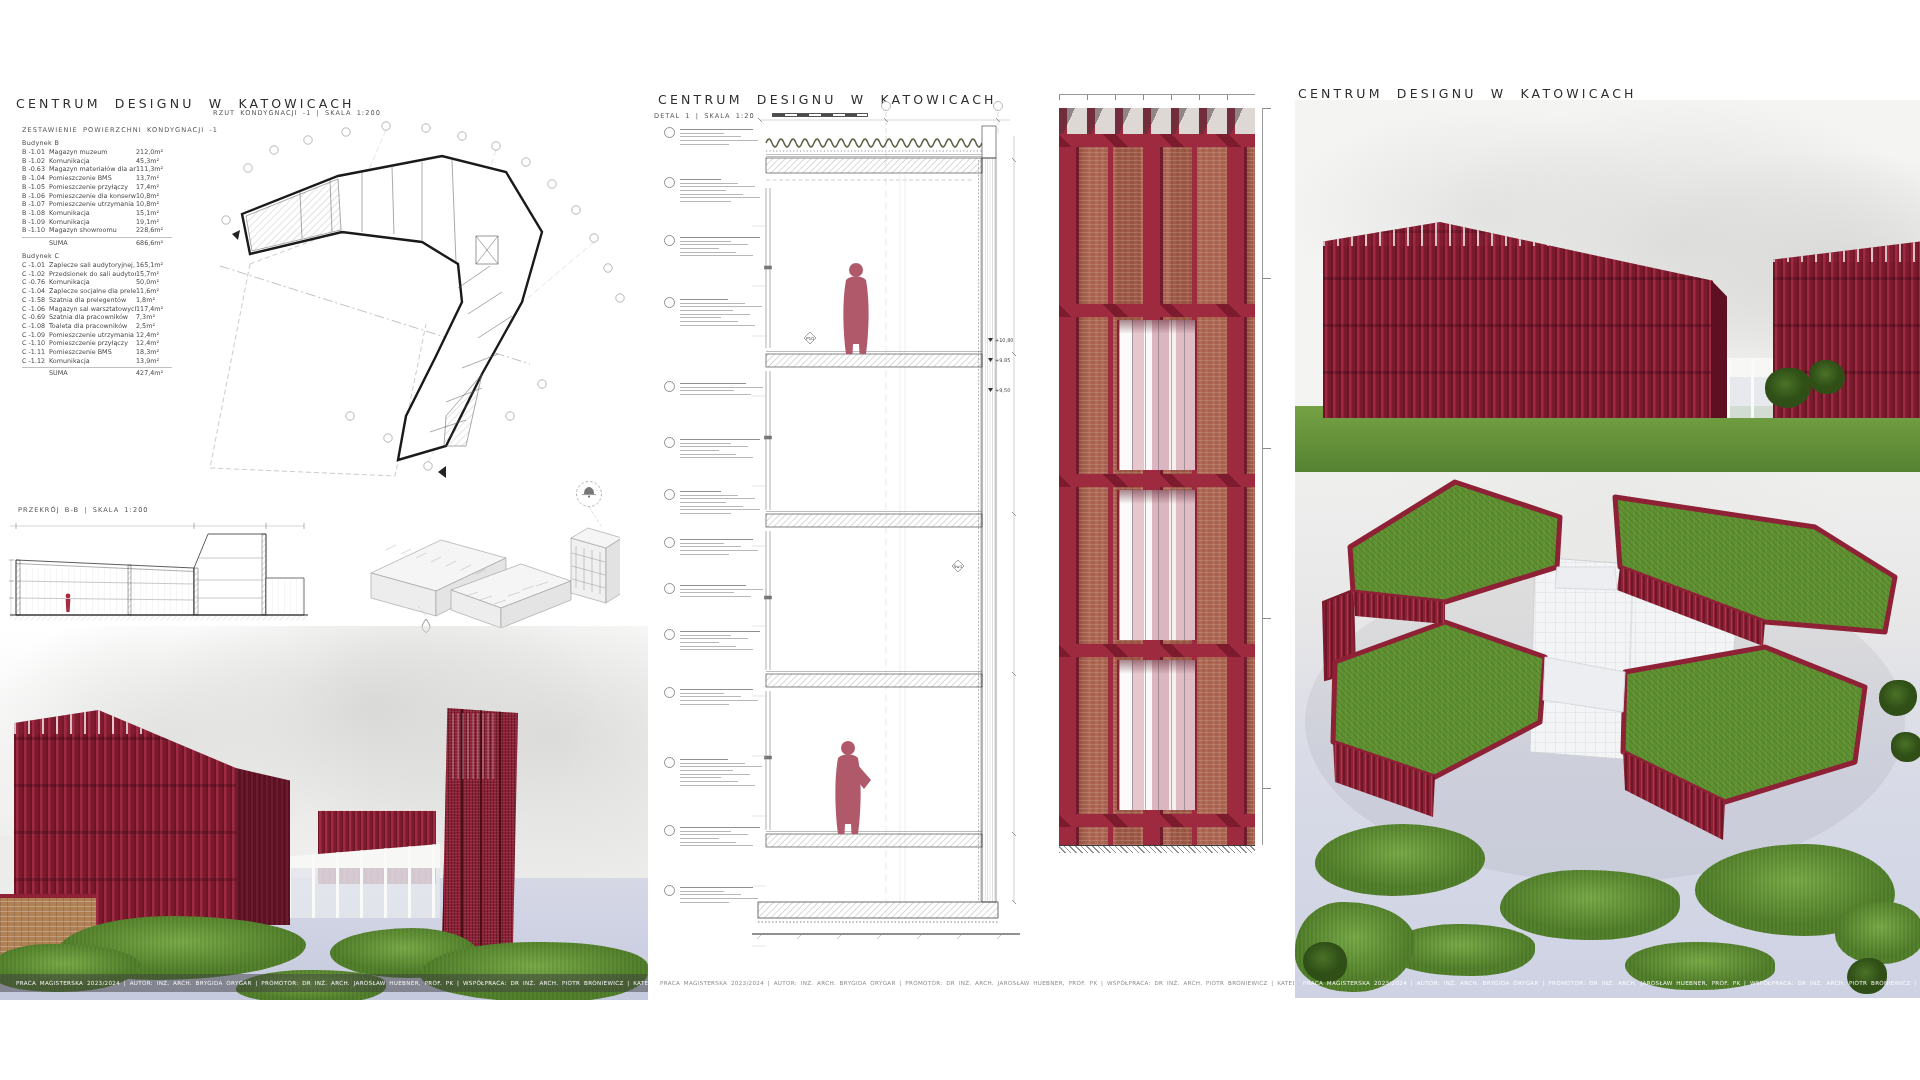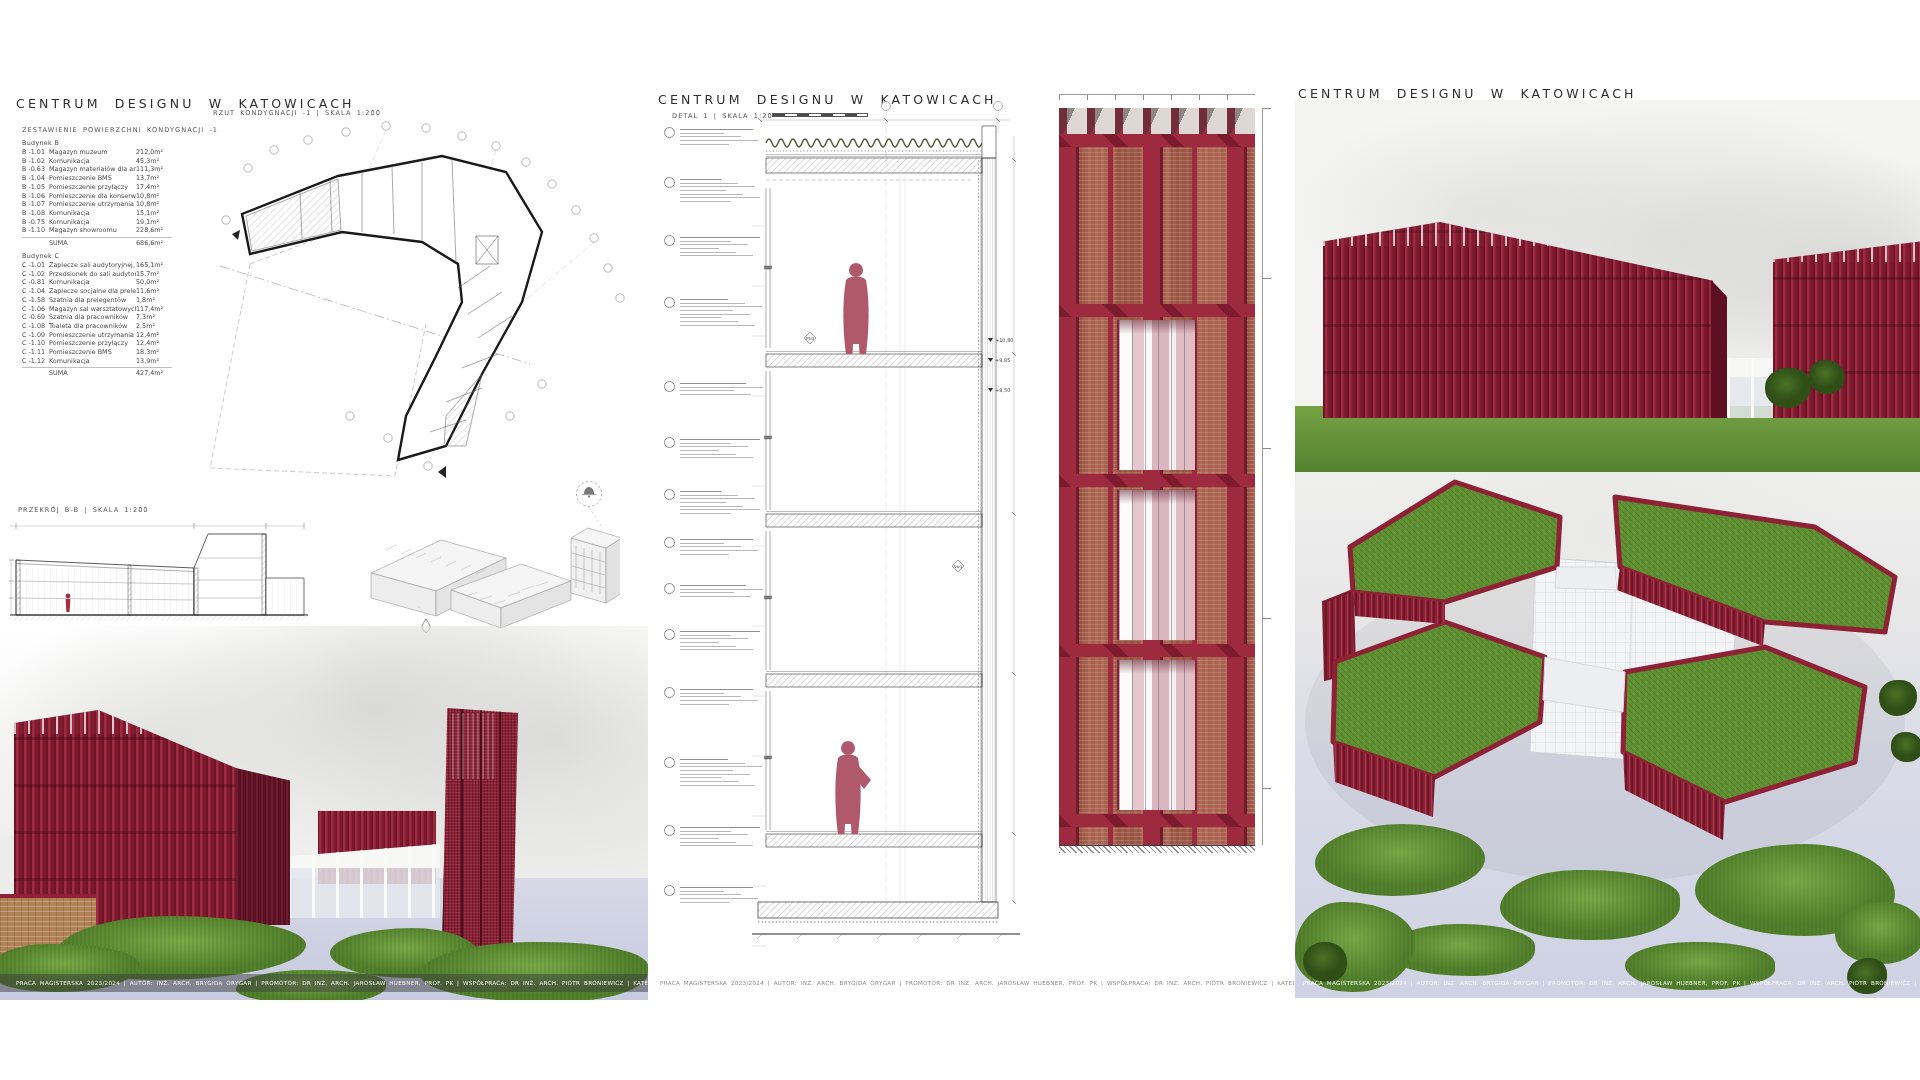--- a/index.html
+++ b/index.html
@@ -121,21 +121,21 @@
           <span class="tcode">B -1.07</span>
           <span class="tname">Pomieszczenie utrzymania porządku</span>
           <span class="tarea">10,8m²</span>
         </div>
         <div class="trow">
           <span class="tcode">B -1.08</span>
           <span class="tname">Komunikacja</span>
           <span class="tarea">15,1m²</span>
         </div>
         <div class="trow">
-          <span class="tcode">B -0.75</span>
+          <span class="tcode">B -1.09</span>
           <span class="tname">Komunikacja</span>
           <span class="tarea">19,1m²</span>
         </div>
         <div class="trow">
           <span class="tcode">B -1.10</span>
           <span class="tname">Magazyn showroomu</span>
           <span class="tarea">228,6m²</span>
         </div>
       </div>
     <div class="trow suma">
@@ -152,21 +152,21 @@
           <span class="tcode">C -1.01</span>
           <span class="tname">Zaplecze sali audytoryjnej, magazyn mebli</span>
           <span class="tarea">165,1m²</span>
         </div>
         <div class="trow">
           <span class="tcode">C -1.02</span>
           <span class="tname">Przedsionek do sali audytoryjnej</span>
           <span class="tarea">15,7m²</span>
         </div>
         <div class="trow">
-          <span class="tcode">C -0.81</span>
+          <span class="tcode">C -0.76</span>
           <span class="tname">Komunikacja</span>
           <span class="tarea">50,0m²</span>
         </div>
         <div class="trow">
           <span class="tcode">C -1.04</span>
           <span class="tname">Zaplecze socjalne dla prelegentów</span>
           <span class="tarea">11,6m²</span>
         </div>
         <div class="trow">
           <span class="tcode">C -1.58</span>
@@ -386,21 +386,21 @@
     <div class="lawn" style="left:420px;top:316px;width:228px;height:60px;border-radius:52% 48% 42% 58%/58% 42% 52% 48%"></div>
     <div class="lawn" style="left:236px;top:344px;width:150px;height:34px;border-radius:50% 50% 45% 55%/60% 40% 55% 45%"></div>
   </div>
 
   <div id="footer-left" class="footerbar">PRACA MAGISTERSKA 2023/2024 | AUTOR: INŻ. ARCH. BRYGIDA ORYGAR | PROMOTOR: DR INŻ. ARCH. JAROSŁAW HUEBNER, PROF. PK | WSPÓŁPRACA: DR INŻ. ARCH. PIOTR BRONIEWICZ | KATEDRA KSZTAŁTOWANIA ŚRODOWISKA MIESZKANIOWEGO A-3</div>
 </div>
 
 <div class="abs" style="left:648px;top:0;width:647px;height:1080px">
 
   <div class="abs panel-title" style="left:10px;top:92px">CENTRUM DESIGNU W KATOWICACH</div>
-  <div class="abs lbl" style="left:24px;top:112px">DETAL 1 | SKALA 1:20</div>
+  <div class="abs lbl" style="left:6px;top:112px">DETAL 1 | SKALA 1:20</div>
 </div>
 
 <div id="scalebar" class="abs"></div>
 
 <div id="callouts">
     <div class="callout" style="top: 126px;">
       <span class="ring"></span>
       <span class="clines">
         <i style="width: 73px;"></i>
         <i style="width: 44px;"></i>

